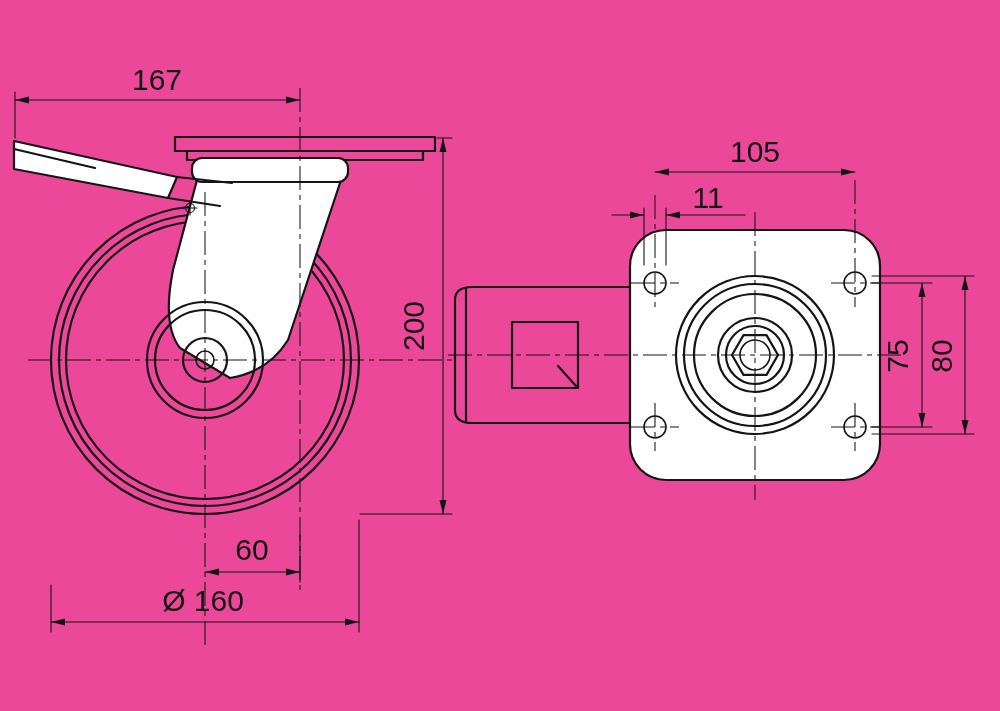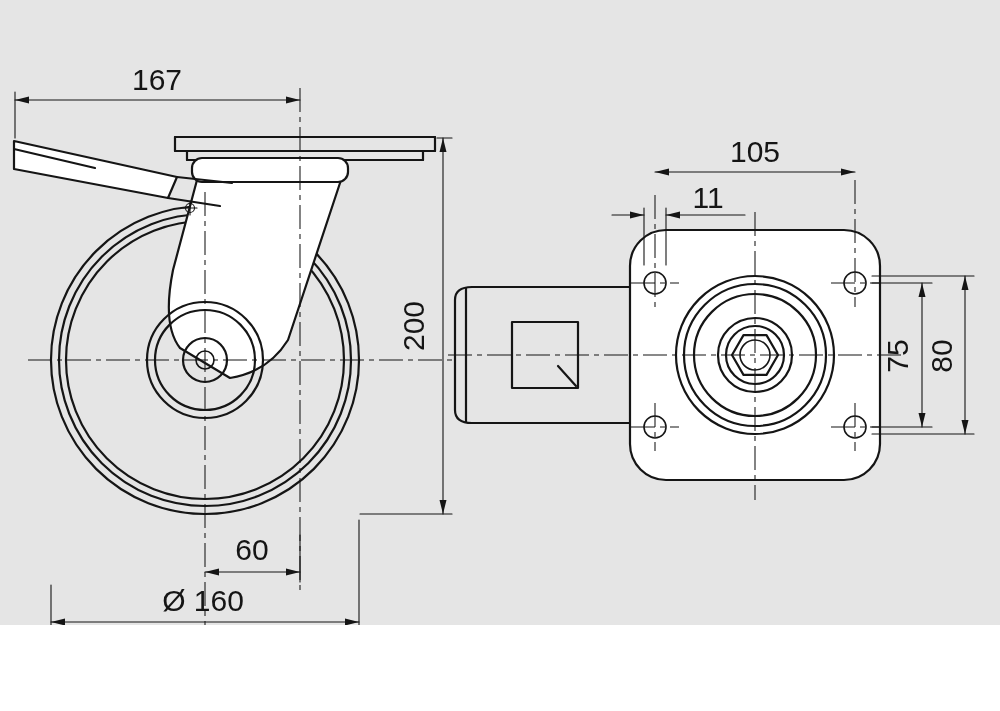--- a/index.html
+++ b/index.html
@@ -1,16 +1,16 @@
 <!DOCTYPE html>
 <html><head>
 <meta charset="utf-8">
 <style>
   html,body{margin:0;padding:0;background:#fff}
-  .stage{position:relative;width:1000px;height:625px;background:#e5e5e5;overflow:hidden}
+  .stage{position:relative;width:1000px;height:711px;background:#ec4899;overflow:hidden}
   .ol  {fill:none;stroke:#151515;stroke-width:2.2;stroke-linejoin:round;stroke-linecap:round}
   .olf {fill:#ffffff;stroke:#151515;stroke-width:2.2;stroke-linejoin:round;stroke-linecap:round}
   .med {fill:none;stroke:#151515;stroke-width:1.6}
   .thin{fill:none;stroke:#151515;stroke-width:1.1;stroke-linecap:round}
   .cl  {fill:none;stroke:#151515;stroke-width:1.05;stroke-dasharray:24 5 5 5}
   .arr {fill:#151515;stroke:none}
   text.dim{font-family:"Liberation Sans",sans-serif;font-size:30px;fill:#151515}
 </style>
 </head>
 <body>

